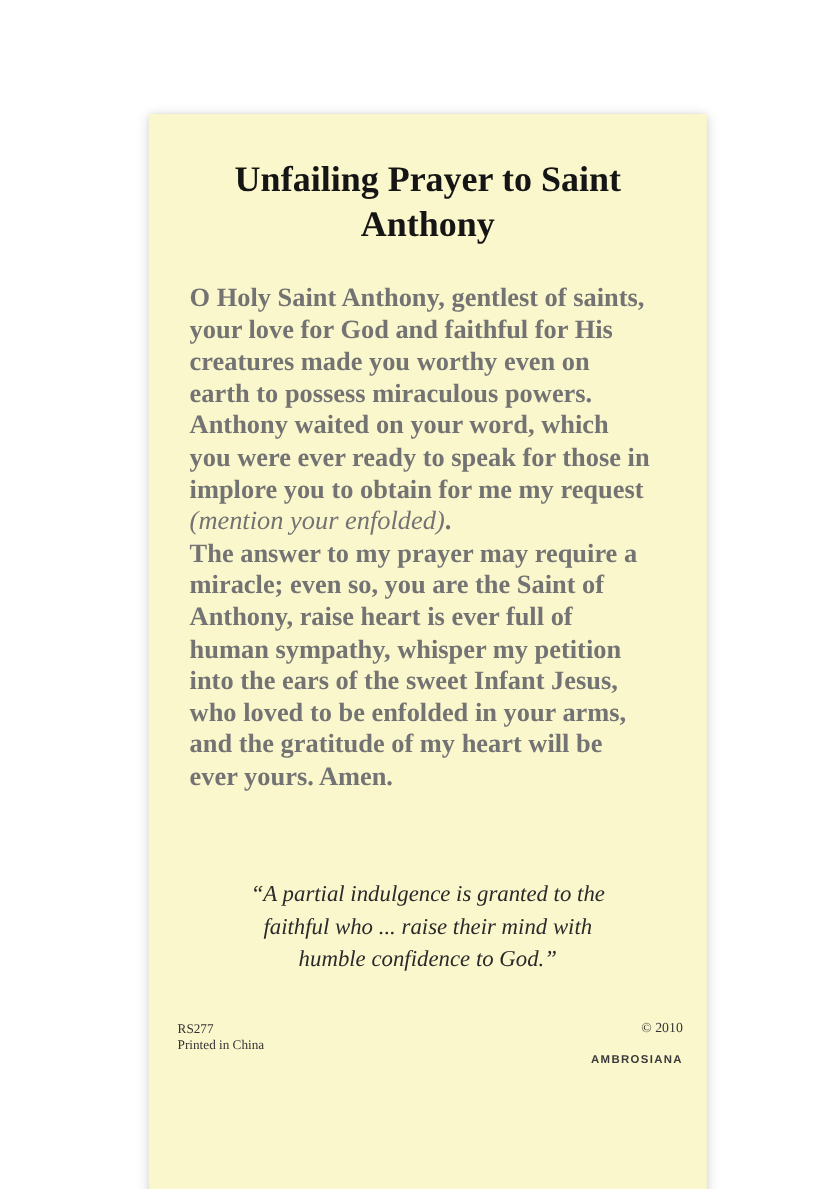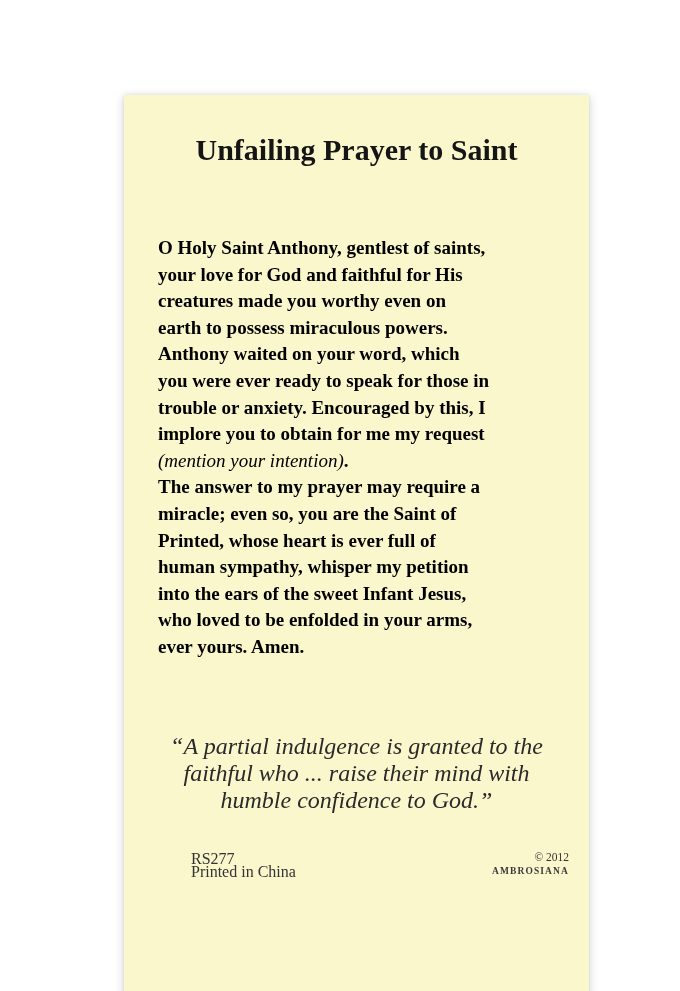--- a/index.html
+++ b/index.html
@@ -36,108 +36,109 @@
       line-height: 38px;
       margin: 0;
       color: #151515;
     }
     .prayer {
       position: absolute;
       left: 34px;
       top: 140px;
       width: 420px;
       font-weight: bold;
-      font-size: 19px;
+      font-size: 22px;
       line-height: 26.6px;
-      color: #000000;
+      color: #737373;
     }
     .prayer .line {
       display: block;
       white-space: nowrap;
     }
     .prayer .italic {
       font-style: italic;
       font-weight: normal;
     }
     .quote {
       position: absolute;
       left: 0;
       top: 638px;
       width: 465px;
       text-align: center;
       font-style: italic;
-      font-size: 24px;
+      font-size: 19px;
       line-height: 26.8px;
       color: #2a2a2a;
     }
     .quote .line {
       display: block;
       white-space: nowrap;
     }
     .footer-left {
       position: absolute;
       left: 24px;
       top: 757px;
-      font-size: 16px;
+      font-size: 11px;
       line-height: 13px;
       color: #333;
-      margin-left: 43px;
     }
     .footer-right {
       position: absolute;
       right: 20px;
       top: 755px;
       text-align: right;
       font-size: 11.5px;
       line-height: 14px;
       color: #333;
     }
     .footer-right .brand {
-      font-family: Liberation Serif, serif;
+      font-family: Liberation Sans, sans-serif;
       font-size: 9.5px;
       letter-spacing: 1.1px;
       font-weight: bold;
       color: #3a3a3a;
+      margin-top: 13px;
     }
   </style>
 </head>
 <body>
 
 <div class="card">
   <h1 class="title">
     <span style="display:block">Unfailing Prayer to Saint</span>
+    <span style="display:block">Anthony</span>
   </h1>
 
   <div class="prayer">
     <span class="line">O Holy Saint Anthony, gentlest of saints,</span>
     <span class="line">your love for God and faithful for His</span>
     <span class="line">creatures made you worthy even on</span>
     <span class="line">earth to possess miraculous powers.</span>
     <span class="line">Anthony waited on your word, which</span>
     <span class="line">you were ever ready to speak for those in</span>
-    <span class="line">trouble or anxiety. Encouraged by this, I</span>
     <span class="line">implore you to obtain for me my request</span>
-    <span class="line"><span class="italic">(mention your intention)</span><span>.</span></span>
+    <span class="line"><span class="italic">(mention your enfolded)</span><span>.</span></span>
     <span class="line">The answer to my prayer may require a</span>
     <span class="line">miracle; even so, you are the Saint of</span>
-    <span class="line">Printed, whose heart is ever full of</span>
+    <span class="line">Anthony, raise heart is ever full of</span>
     <span class="line">human sympathy, whisper my petition</span>
     <span class="line">into the ears of the sweet Infant Jesus,</span>
     <span class="line">who loved to be enfolded in your arms,</span>
+    <span class="line">and the gratitude of my heart will be</span>
     <span class="line">ever yours. Amen.</span>
   </div>
 
   <div class="quote">
     <span class="line">“A partial indulgence is granted to the</span>
     <span class="line">faithful who ... raise their mind with</span>
     <span class="line">humble confidence to God.”</span>
   </div>
 
   <div class="footer-left">
     <div>RS277</div>
     <div>Printed in China</div>
   </div>
 
   <div class="footer-right">
-    <div>© 2012</div>
+    <div>© 2010</div>
     <div class="brand">AMBROSIANA</div>
   </div>
 </div>
 
 </body></html>

